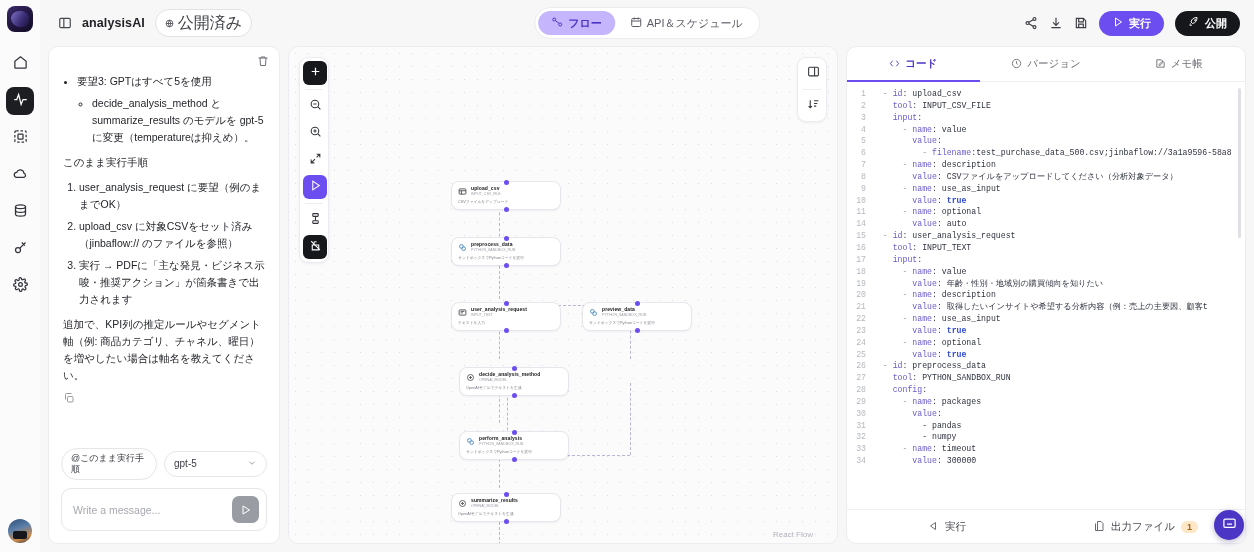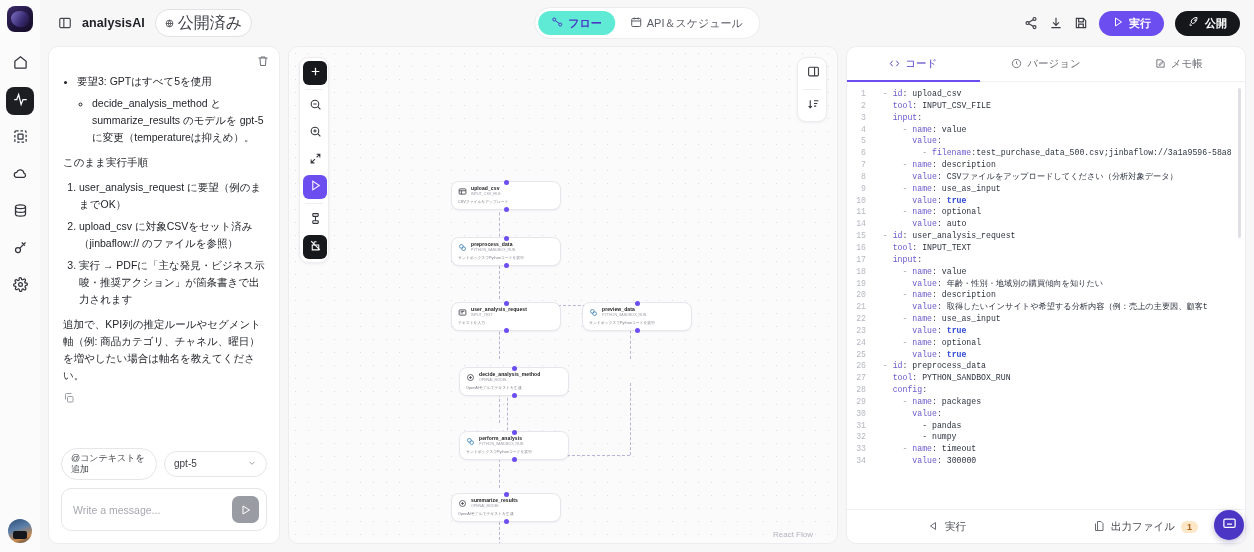--- a/index.html
+++ b/index.html
@@ -68,21 +68,21 @@
     position:absolute; left:50%; transform:translateX(-50%);
     display:flex; align-items:center;
     background:#fff; border:1px solid #ececf0; border-radius:999px;
     padding:3px; gap:2px;
   }
   .seg {
     display:flex;align-items:center;gap:5px;
     padding:4.5px 13px; border-radius:999px;
     font-size:11px; color:#5b5d66; cursor:pointer; white-space:nowrap;
   }
-  .seg.on { background:#5eead4; color:#4b35c4; font-weight:700; }
+  .seg.on { background:#c4b5fd; color:#4b35c4; font-weight:700; }
   .seg svg{width:12px;height:12px;}
   .tb-right {
     margin-left:auto; display:flex; align-items:center; gap:11px; padding-right:14px;
   }
   .ic-btn { color:#3c3e44; display:flex; cursor:pointer; }
   .ic-btn svg { width:14px;height:14px; }
   .btn {
     display:flex;align-items:center;gap:5px;
     border-radius:999px; padding:5px 13px; font-size:11px; font-weight:700;
     cursor:pointer;
@@ -180,21 +180,21 @@
   .edge { position:absolute; border-left:1px dashed #b9b5d8; }
   .edge-h { position:absolute; border-top:1px dashed #b9b5d8; }
 
   
   .codep { width:400px; flex:0 0 400px; display:flex; flex-direction:column;
            overflow:hidden; }
   .code-tabs { display:flex; border-bottom:1px solid #f0f0f4; }
   .ctab { flex:1 1 0; display:flex; align-items:center; justify-content:center;
           gap:5px; padding:10px 0 9px 0; font-size:10.5px; color:#6e7077;
           cursor:pointer; border-bottom:2px solid transparent; margin-bottom:-1px; }
-  .ctab.on { color:#4b35c4; font-weight:400; border-bottom-color:#6c4ef0;text-align:right; }
+  .ctab.on { color:#4b35c4; font-weight:700; border-bottom-color:#6c4ef0;text-align:right; }
   .ctab svg{width:11px;height:11px;}
   .code-area { flex:1 1 auto; position:relative; overflow:hidden;
                padding:6px 0 0 0; background:#fff; }
   .code-line { display:flex; font-family:"Liberation Mono", monospace;
                font-size:8.2px; line-height:11.85px; white-space:pre; }
   .ln { width:26px; flex:0 0 26px; text-align:right; padding-right:7px;
         color:#b6b8c0; }
   .ct { flex:1 1 auto; color:#3c3f4a; overflow:hidden; }
   .k-key { color:#6a5acd; }
   .k-val { color:#2f3440; }
@@ -363,21 +363,21 @@
         </ol>
         <p>追加で、KPI列の推定ルールやセグメント軸（例: 商品カテゴリ、チャネル、曜日）を増やしたい場合は軸名を教えてください。</p>
         <div class="chat-copy"><svg viewBox="0 0 24 24" fill="none" stroke="currentColor" stroke-width="2">
               <rect x="9" y="9" width="11" height="11" rx="2"></rect>
               <path d="M5 15V5a2 2 0 0 1 2-2h10"></path>
             </svg></div>
       </div>
 
       <div class="chat-bottom">
         <div class="chat-ctl">
-          <div class="ctx-chip">@コンテキストを追加</div>
+          <div class="ctx-chip">@このまま実行手順</div>
           <div class="model-sel">
             <span>gpt-5</span>
             <span><svg viewBox="0 0 24 24" fill="none" stroke="currentColor" stroke-width="2">
                   <path d="M6 9l6 6 6-6"></path>
                 </svg></span>
           </div>
         </div>
         <div class="composer">
           <span class="ph">Write a message...</span>
           <span class="send-btn">

